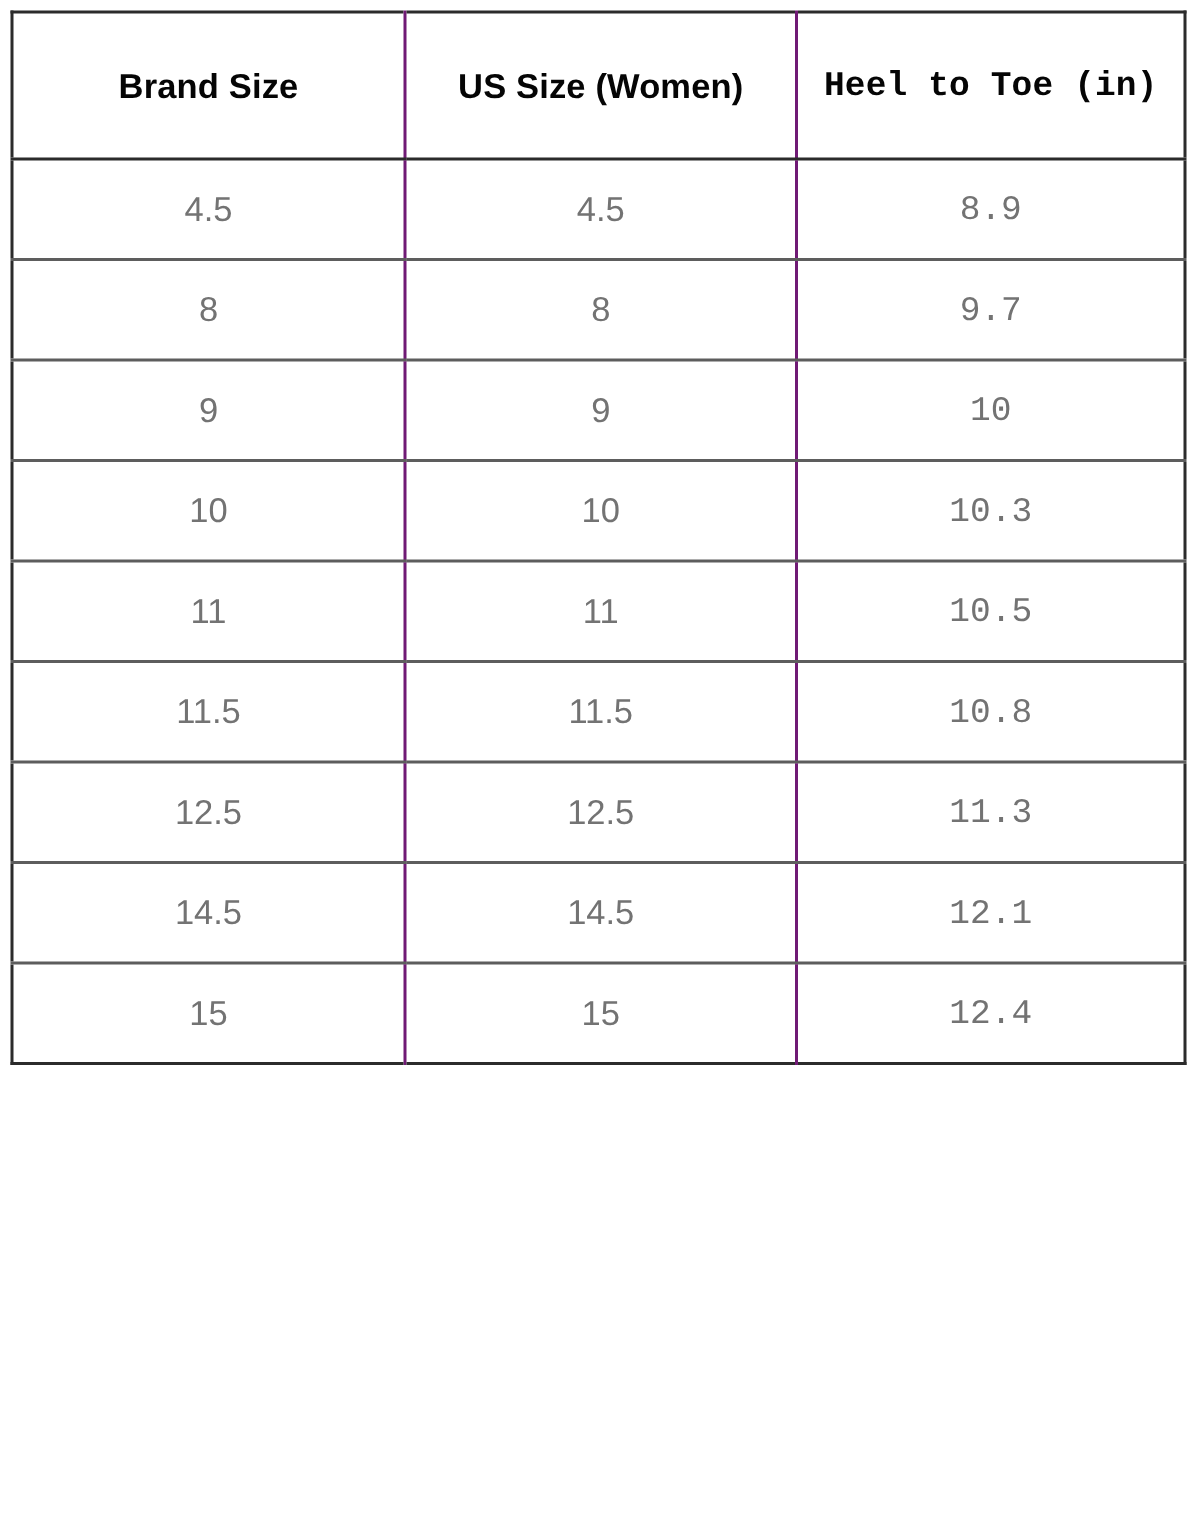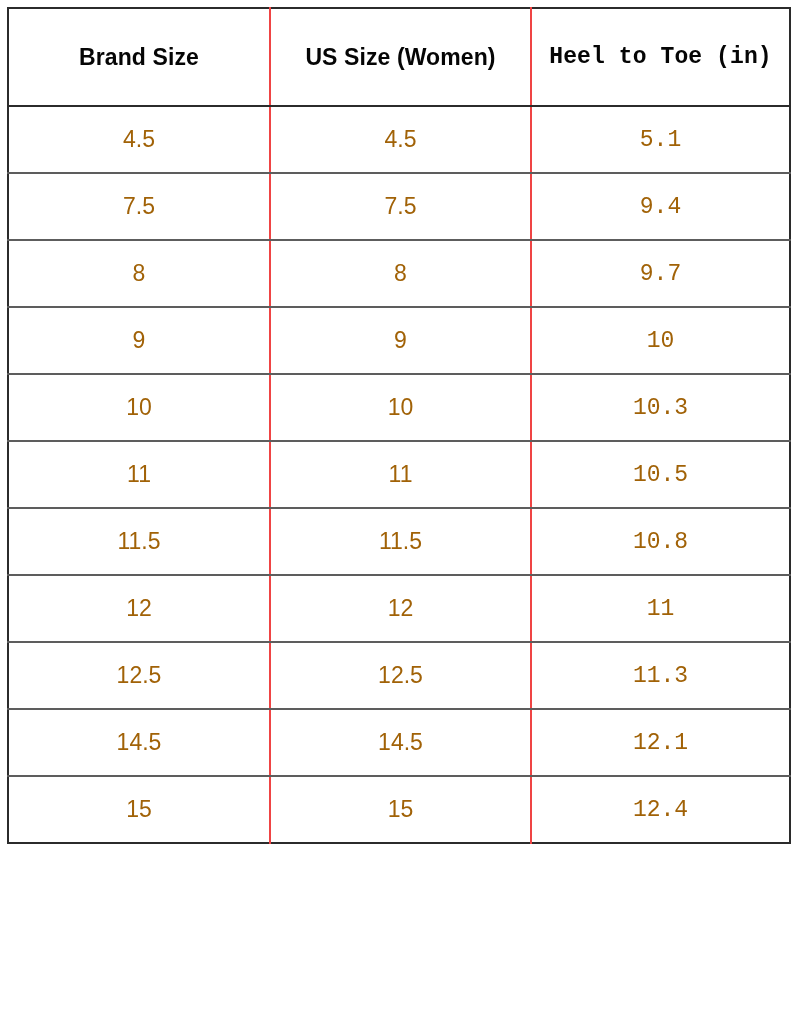--- a/index.html
+++ b/index.html
@@ -33,21 +33,21 @@
   }
   .size-table col.c1 { width: 262px; }
   .size-table col.c2 { width: 261px; }
   .size-table col.c3 { width: 259px; }
 
   .size-table th,
   .size-table td {
     text-align: center;
     vertical-align: middle;
     padding: 0;
-    border-right: 2px solid #ef4444;
+    border-right: 2px solid #701a75;
     border-bottom: 2px solid #5d5d5d;
   }
   .size-table th:last-child,
   .size-table td:last-child {
     border-right: none;
     font-family: Liberation Mono, monospace;
   }
   .size-table tbody tr:last-child td {
     border-bottom: none;
   }
@@ -57,21 +57,21 @@
     font-size: 23px;
     font-weight: bold;
     color: #050505;
     letter-spacing: 0.1px;
     border-bottom: 2px solid #2b2b2b;
   }
   .size-table tbody td {
     height: 65px;
     font-size: 23px;
     font-weight: normal;
-    color: #a16207;
+    color: #737373;
   }
 </style>
 </head>
 <body>
 
 <div class="page">
   <table class="size-table">
     <colgroup>
       <col class="c1">
       <col class="c2">
@@ -81,26 +81,21 @@
       <tr>
         <th>Brand Size</th>
         <th>US Size (Women)</th>
         <th>Heel to Toe (in)</th>
       </tr>
     </thead>
     <tbody>
       <tr>
         <td>4.5</td>
         <td>4.5</td>
-        <td>5.1</td>
-      </tr>
-      <tr>
-        <td>7.5</td>
-        <td>7.5</td>
-        <td>9.4</td>
+        <td>8.9</td>
       </tr>
       <tr>
         <td>8</td>
         <td>8</td>
         <td>9.7</td>
       </tr>
       <tr>
         <td>9</td>
         <td>9</td>
         <td>10</td>
@@ -114,25 +109,20 @@
         <td>11</td>
         <td>11</td>
         <td>10.5</td>
       </tr>
       <tr>
         <td>11.5</td>
         <td>11.5</td>
         <td>10.8</td>
       </tr>
       <tr>
-        <td>12</td>
-        <td>12</td>
-        <td>11</td>
-      </tr>
-      <tr>
         <td>12.5</td>
         <td>12.5</td>
         <td>11.3</td>
       </tr>
       <tr>
         <td>14.5</td>
         <td>14.5</td>
         <td>12.1</td>
       </tr>
       <tr>

